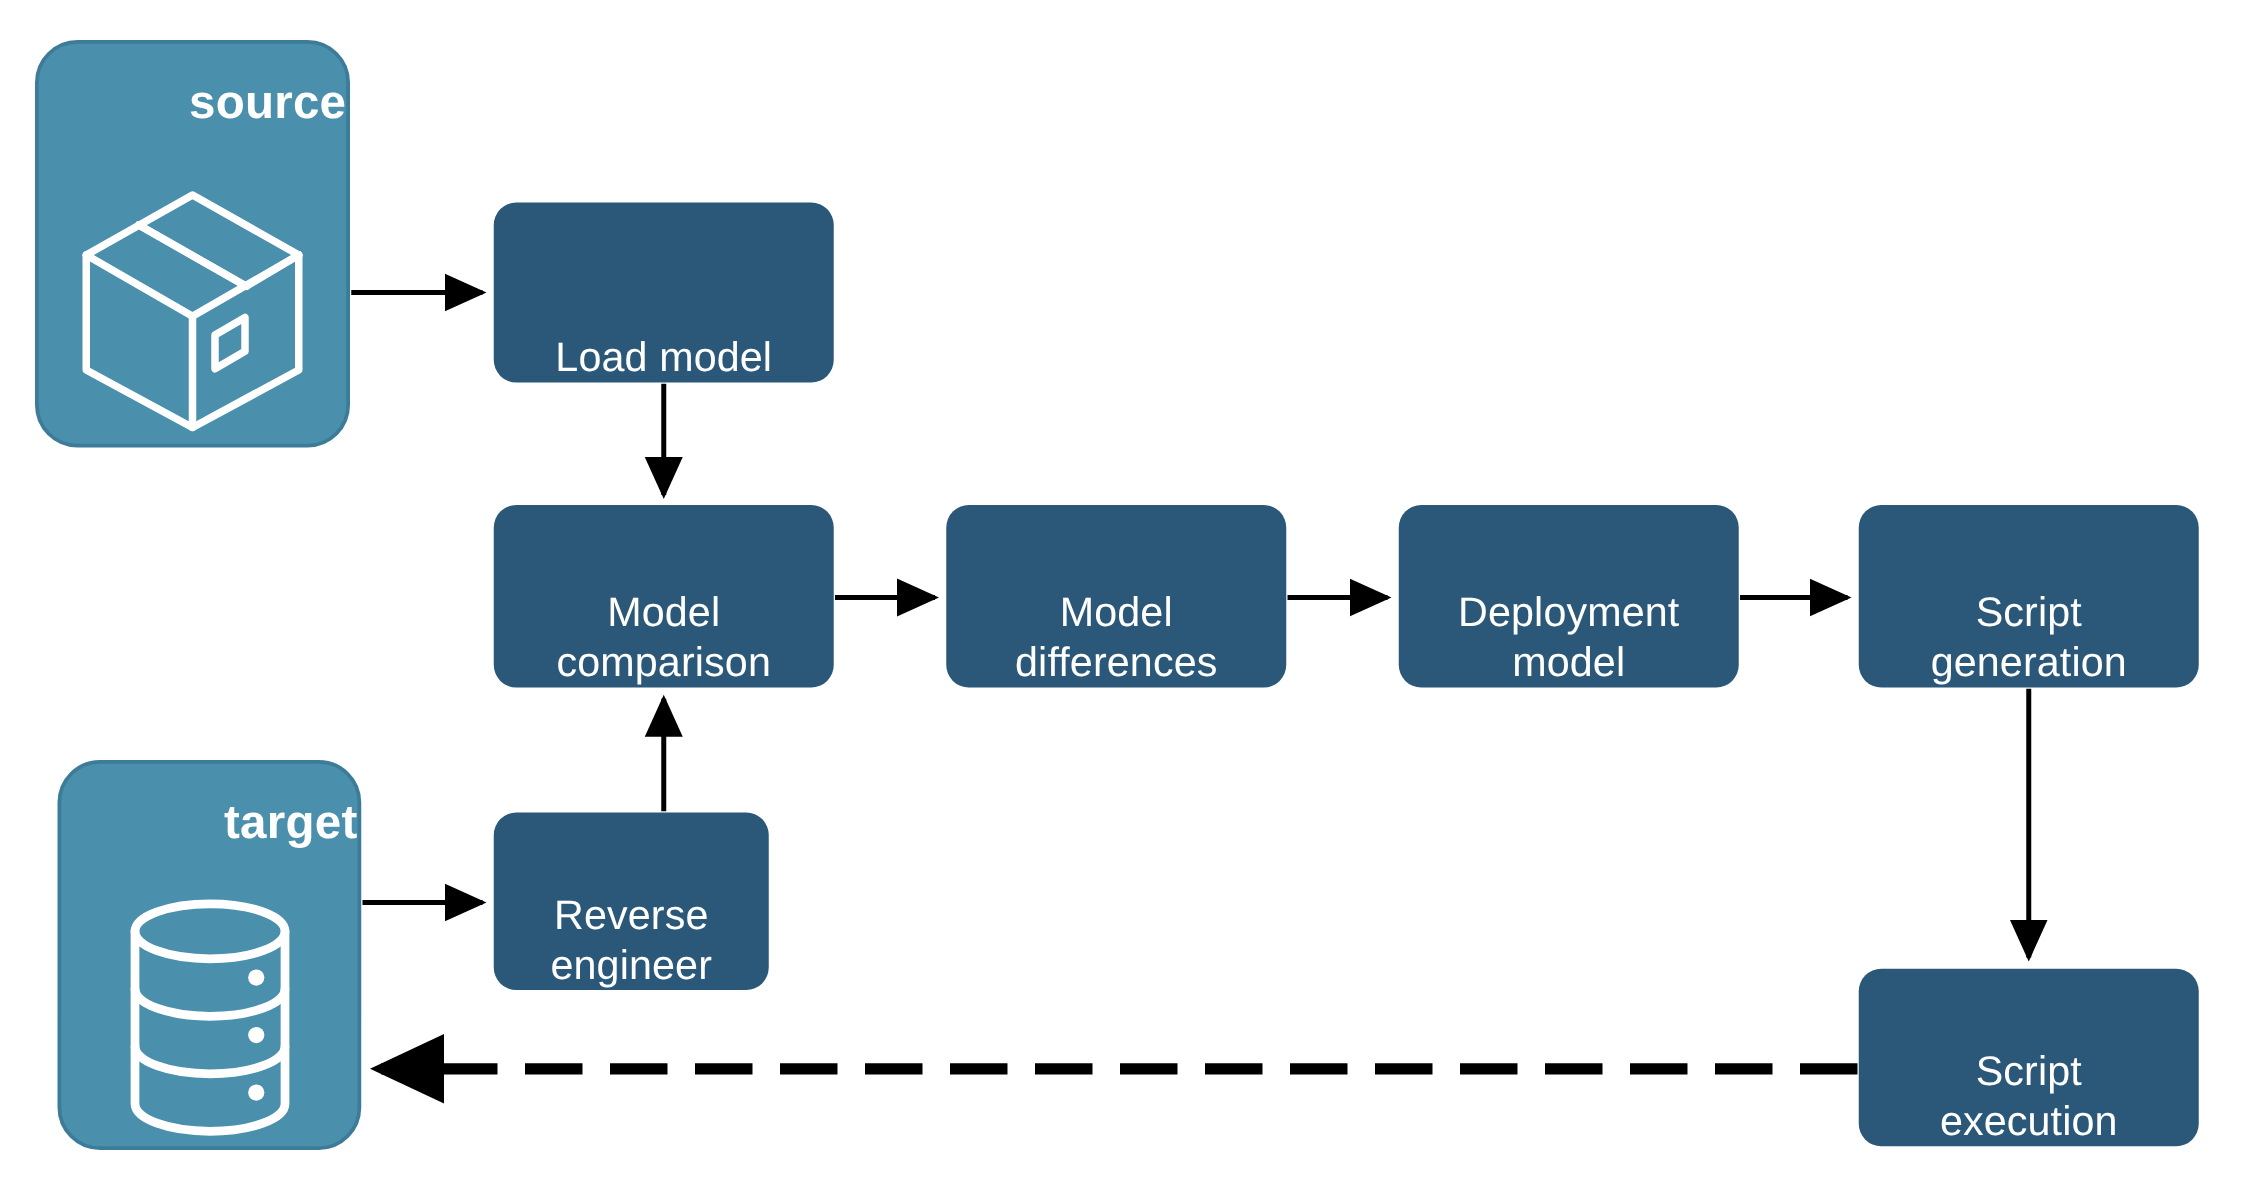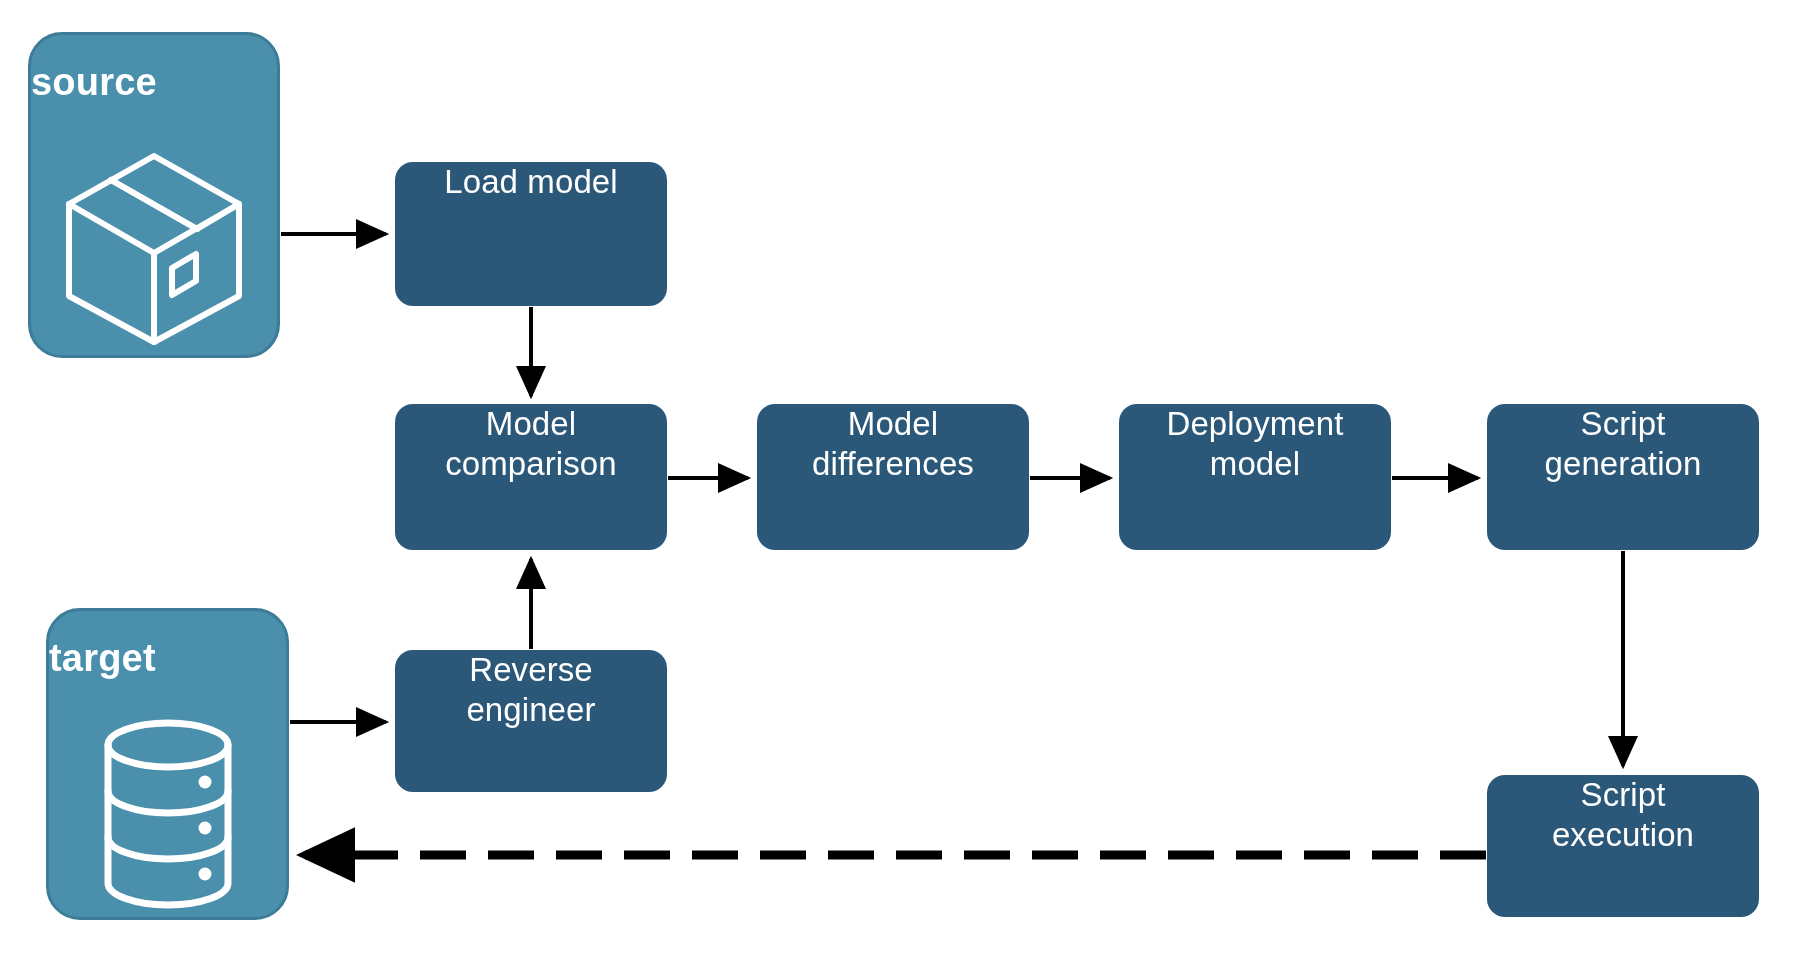--- a/index.html
+++ b/index.html
@@ -21,21 +21,21 @@
     position: absolute;
     left: 0; top: 0;
     width: 1800px;
     height: 959px;
     pointer-events: none;
   }
   .node {
     position: absolute;
     box-sizing: border-box;
     display: flex;
-    align-items: flex-start;
+    align-items: flex-end;
     justify-content: center;
     text-align: center;
     color: #ffffff;
     gap: 32px;
   }
   .proc {
     background: #2b5878;
     border-radius: 18px;
   }
   .proc .lbl {
@@ -152,21 +152,21 @@
   <div class="node proc" style="left:1119px; top:404px; width:272px; height:146px;">
     <span class="lbl">Deployment
 model</span>
   </div>
 
   <div class="node proc" style="left:1487px; top:404px; width:272px; height:146px;">
     <span class="lbl">Script
 generation</span>
   </div>
 
-  <div class="node proc" style="left:395px; top:650px; width:272px; height:142px;">
+  <div class="node proc" style="left:395px; top:650px; width:220px; height:142px;">
     <span class="lbl">Reverse
 engineer</span>
   </div>
 
   <div class="node proc" style="left:1487px; top:775px; width:272px; height:142px;">
     <span class="lbl">Script
 execution</span>
   </div>
 
 </div>

